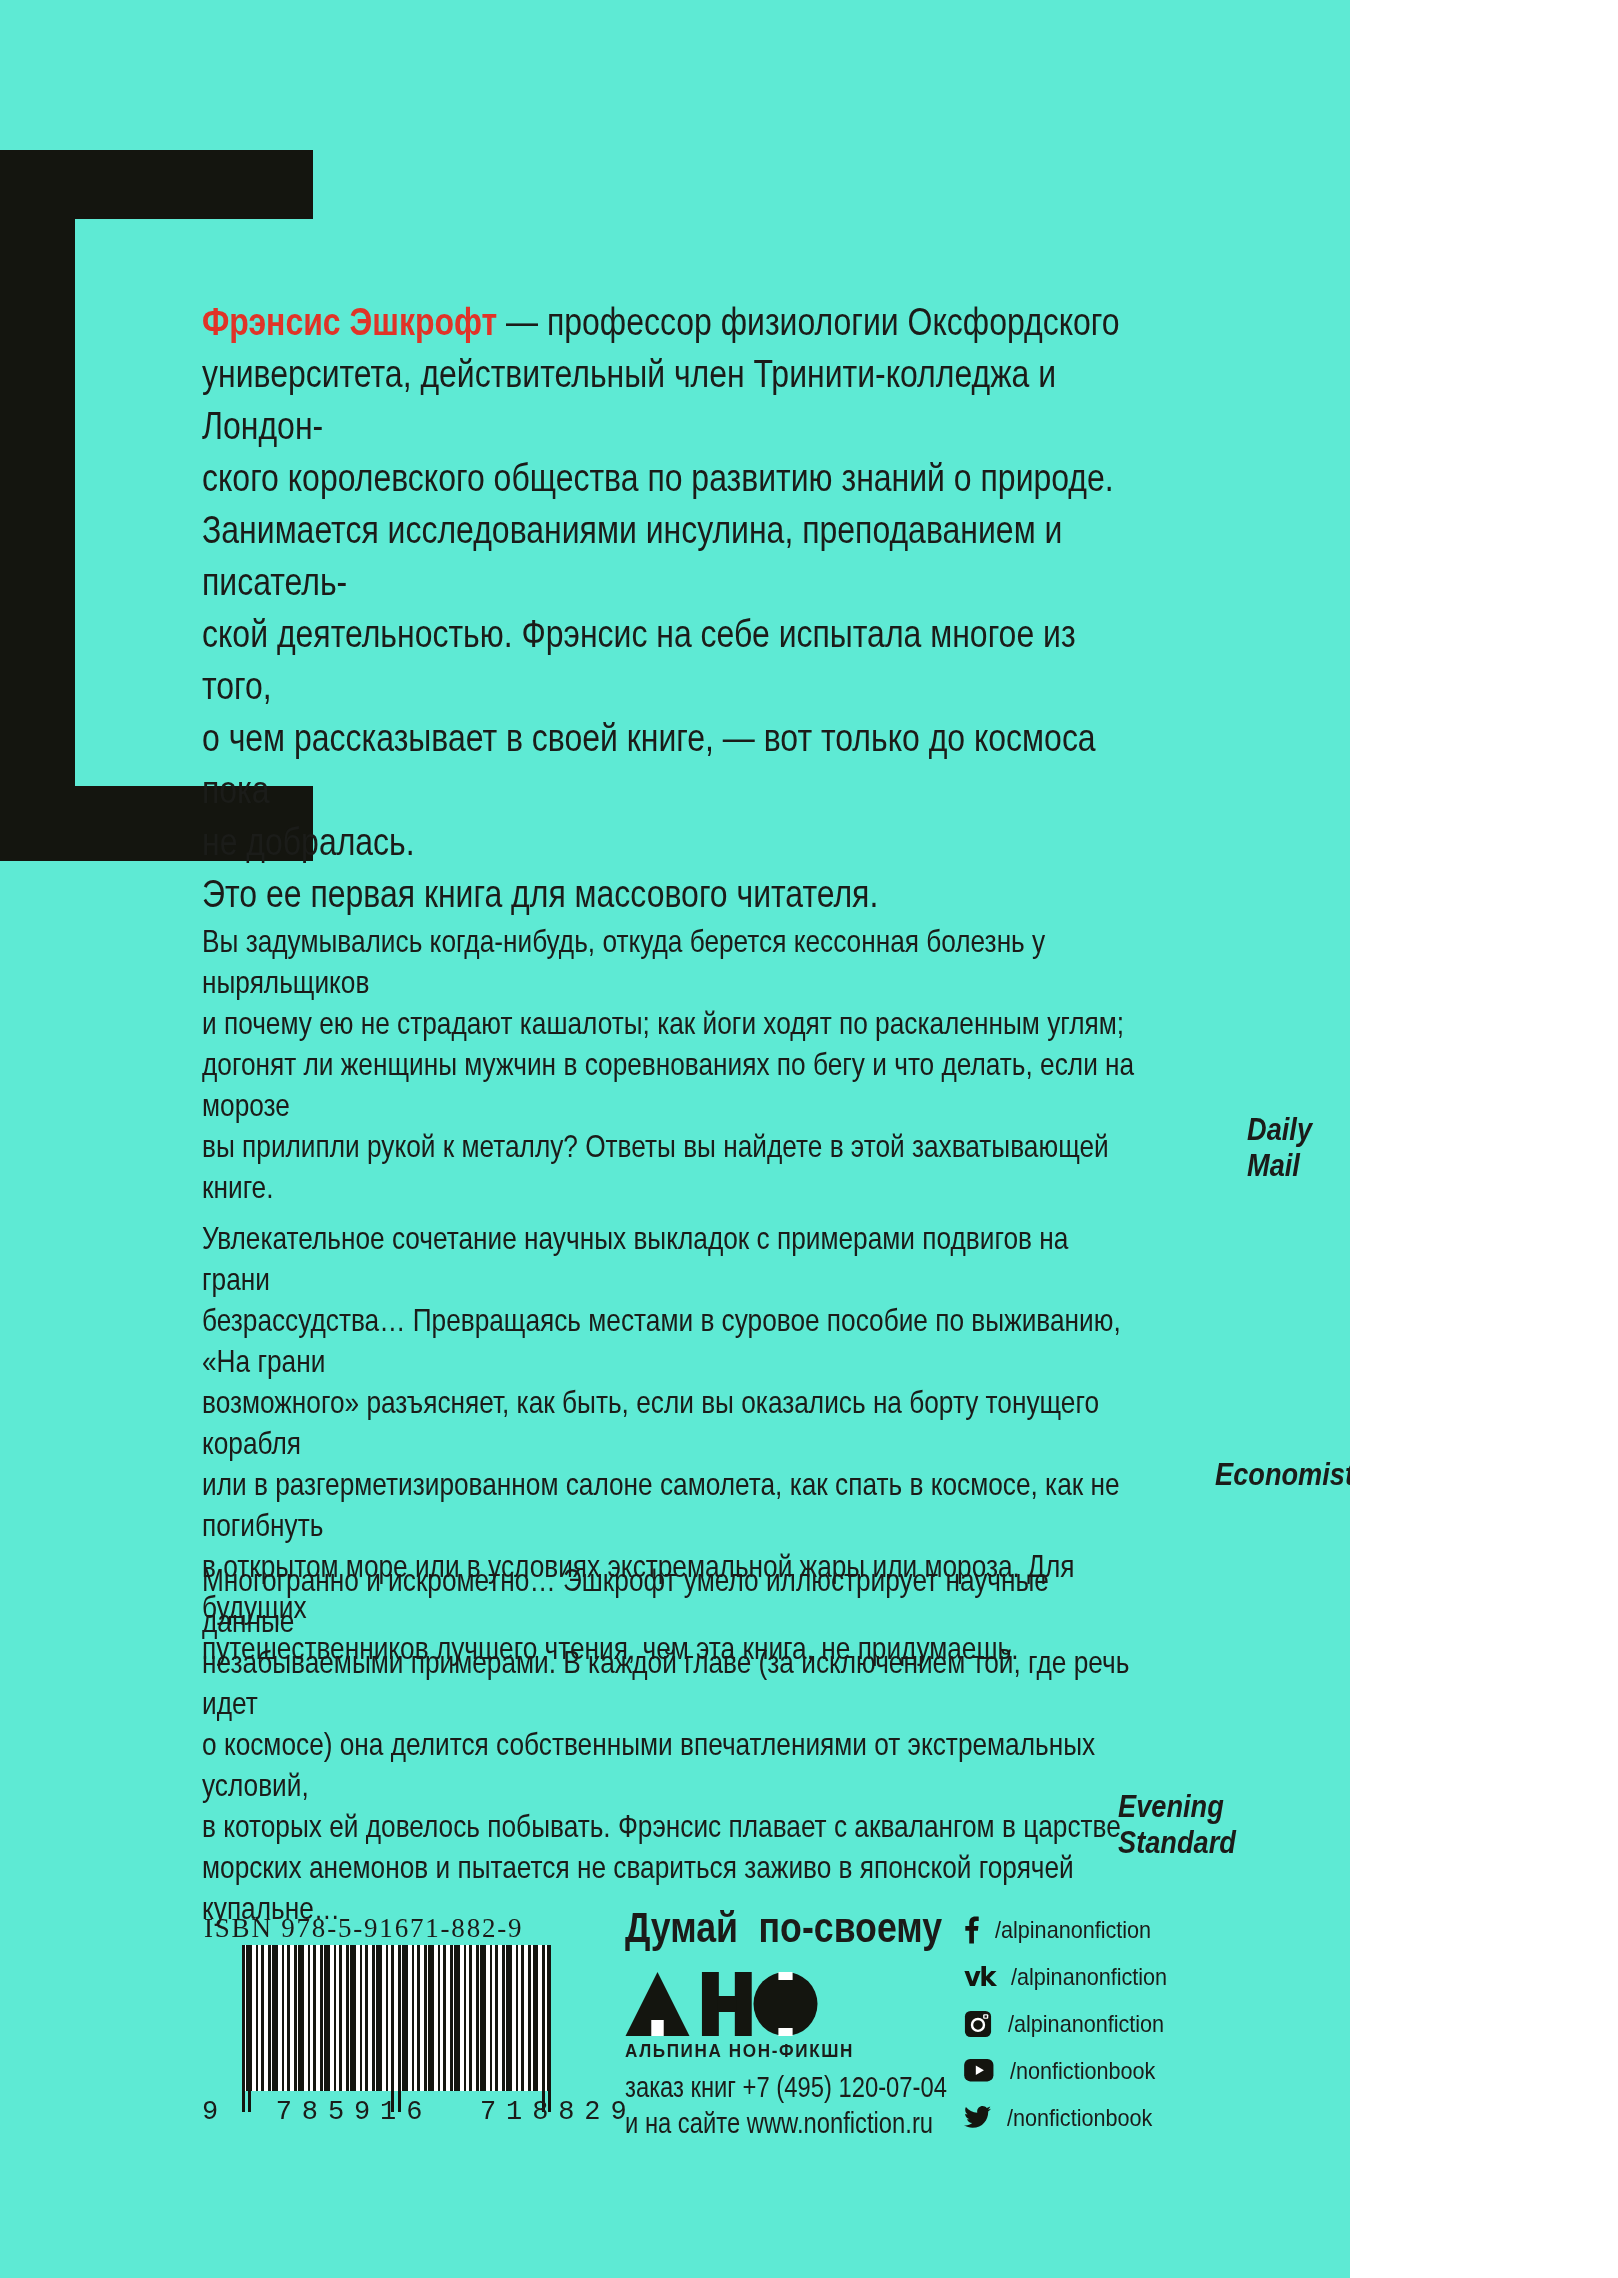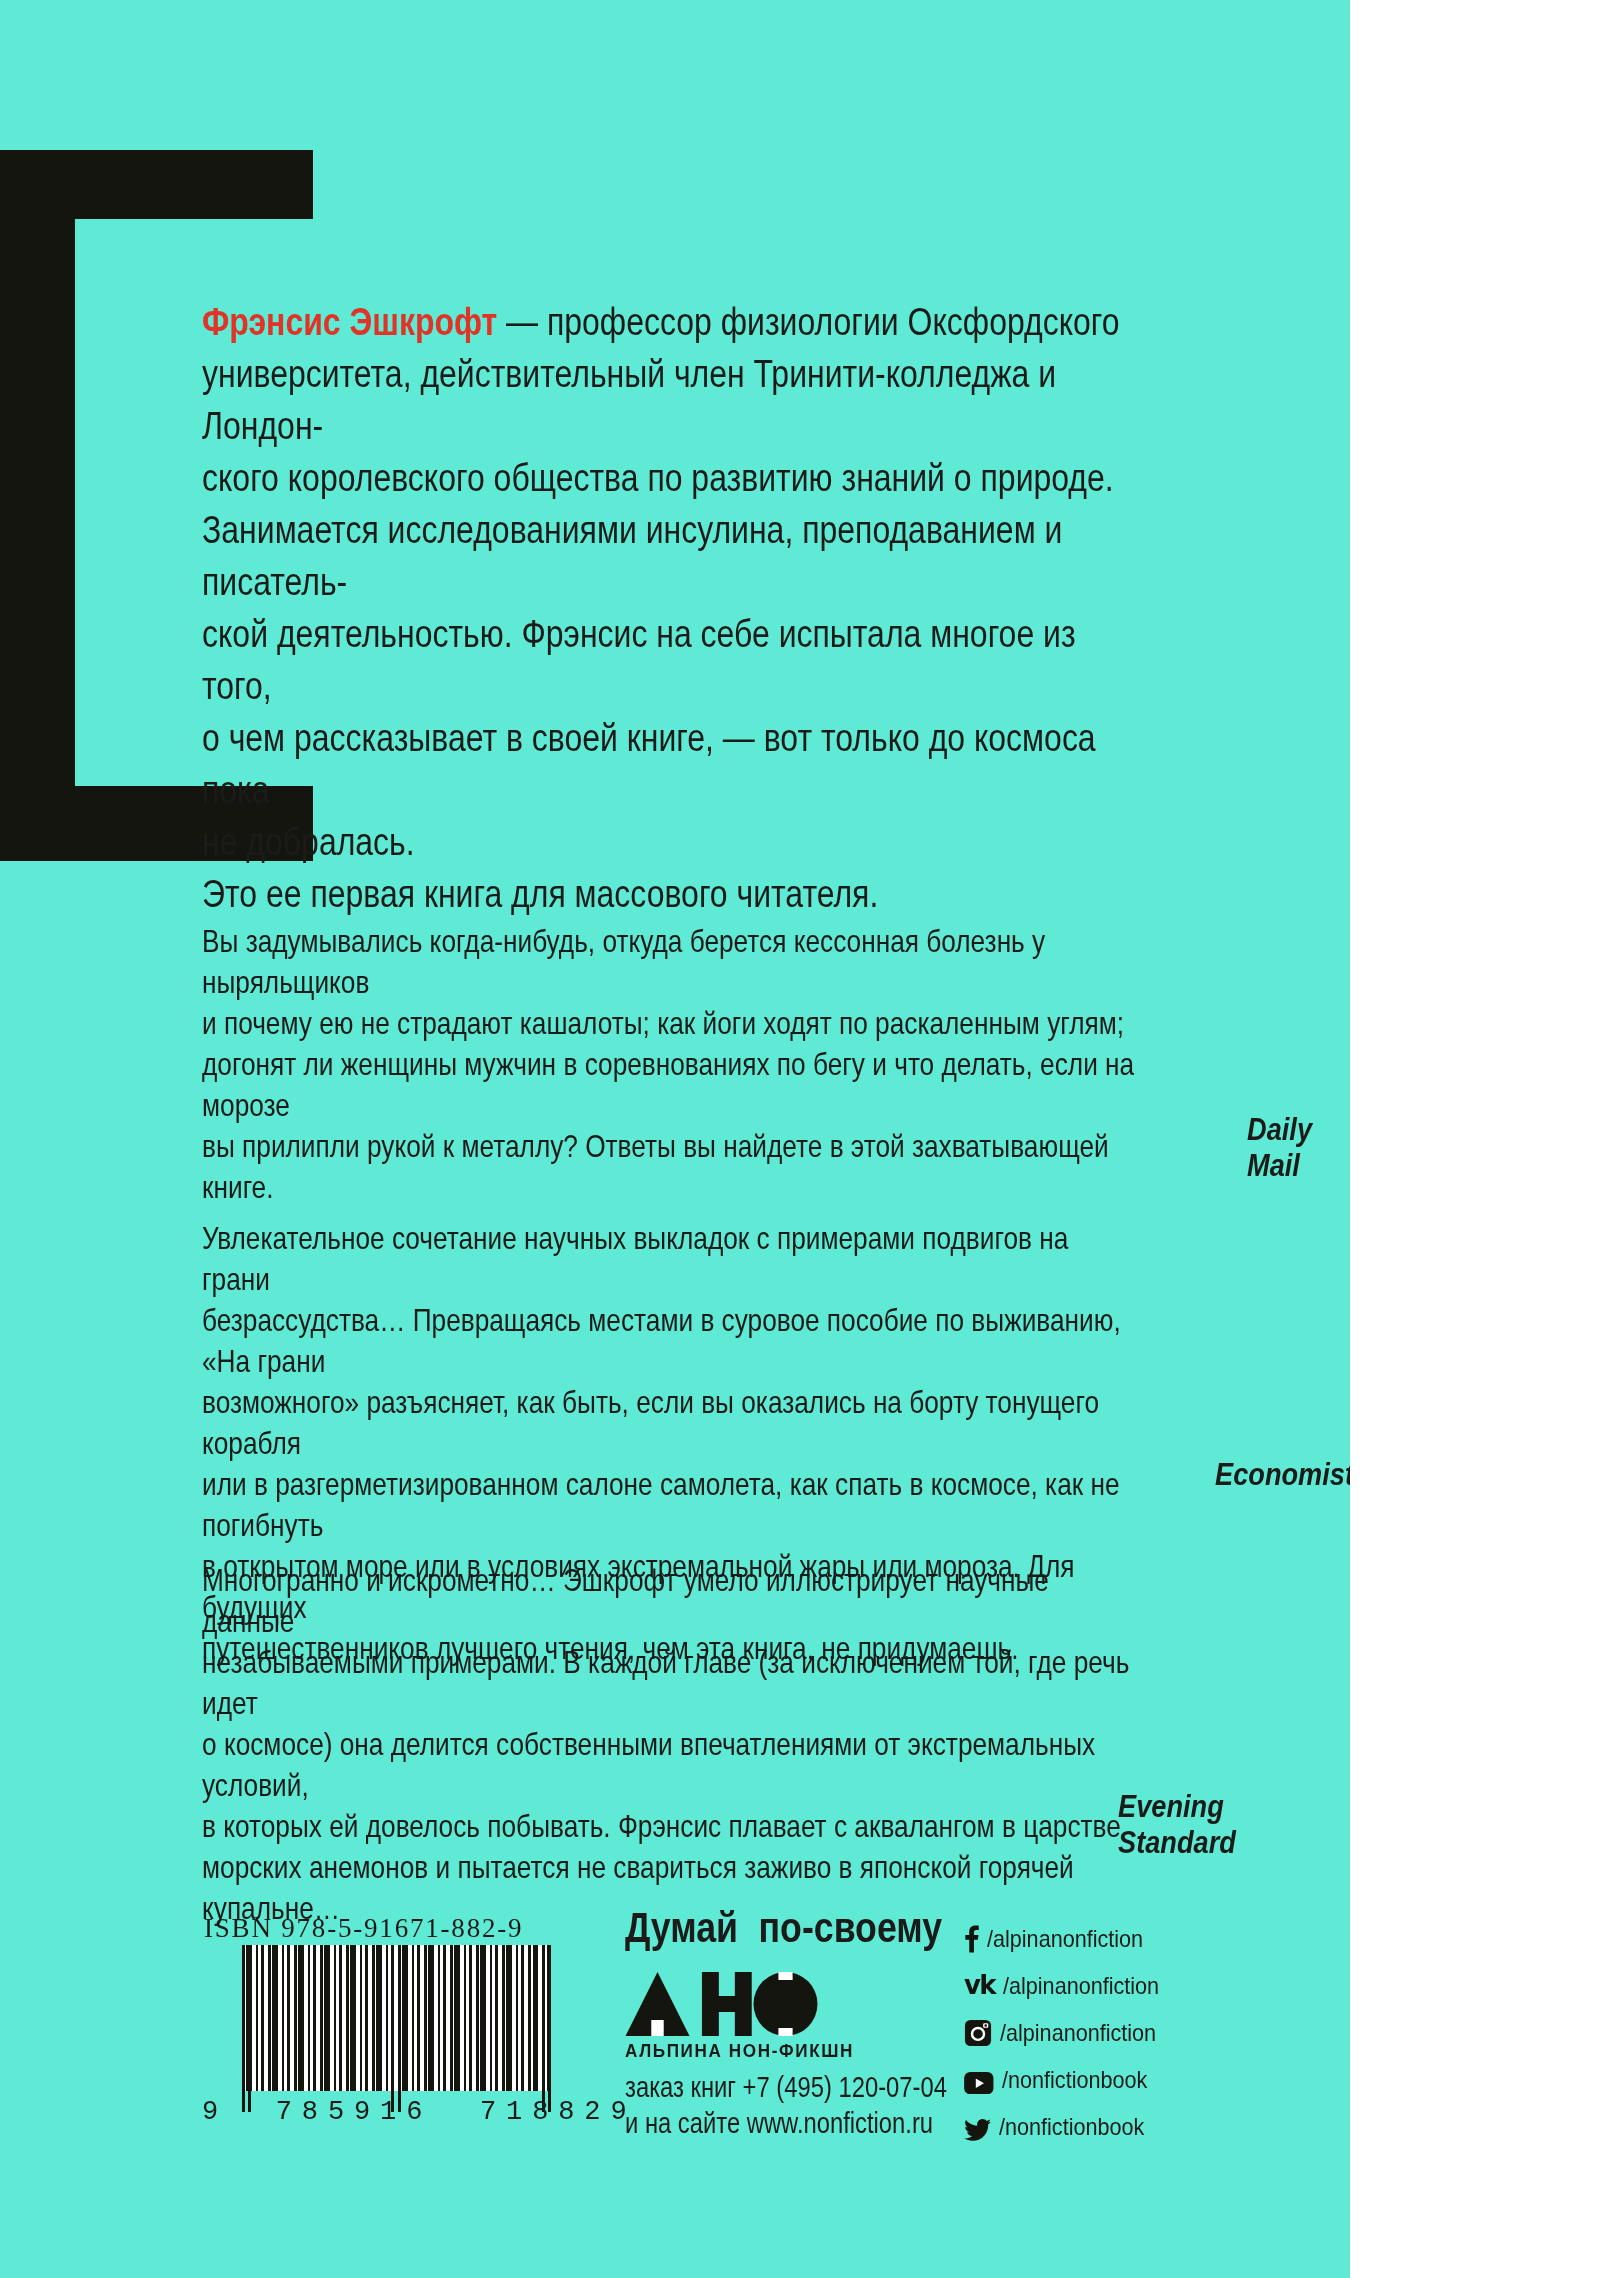--- a/index.html
+++ b/index.html
@@ -45,21 +45,21 @@
   .digits{left:202px;top:2097px;font-family:"Liberation Mono",monospace;font-size:27px;
     letter-spacing:9.9px;word-spacing:21.5px;white-space:pre;}
 
   .slogan{left:625px;top:1904px;font-size:42px;line-height:47px;font-weight:bold;word-spacing:12.5px;}
   .anf-logo{left:625px;top:1972px;color:var(--ink-black);line-height:0;}
   .pubname{left:625px;top:2040px;font-size:19px;font-weight:bold;letter-spacing:1.8px;}
   .order{left:625px;top:2069px;font-size:29px;line-height:36px;}
   .site{left:625px;top:2105px;font-size:29px;line-height:36px;}
 
   .social{left:964px;top:1906px;display:flex;flex-direction:column;}
-  .social-row{display:flex;align-items:flex-end;height:47px;gap:8px;color:var(--ink-black);}
+  .social-row{display:flex;align-items:center;height:47px;gap:16px;color:var(--ink-black);}
   .social-row .handle{font-size:24px;color:var(--text-black);transform:scaleX(.9);transform-origin:0 50%;}
   .vk-glyph{font-weight:900;font-size:26px;letter-spacing:-1.8px;font-family:"DejaVu Sans",sans-serif;color:var(--ink-black);}
   .icon svg{display:block;}
 </style>
 </head>
 <body>
 
 <div class="page">
 
   <div>

